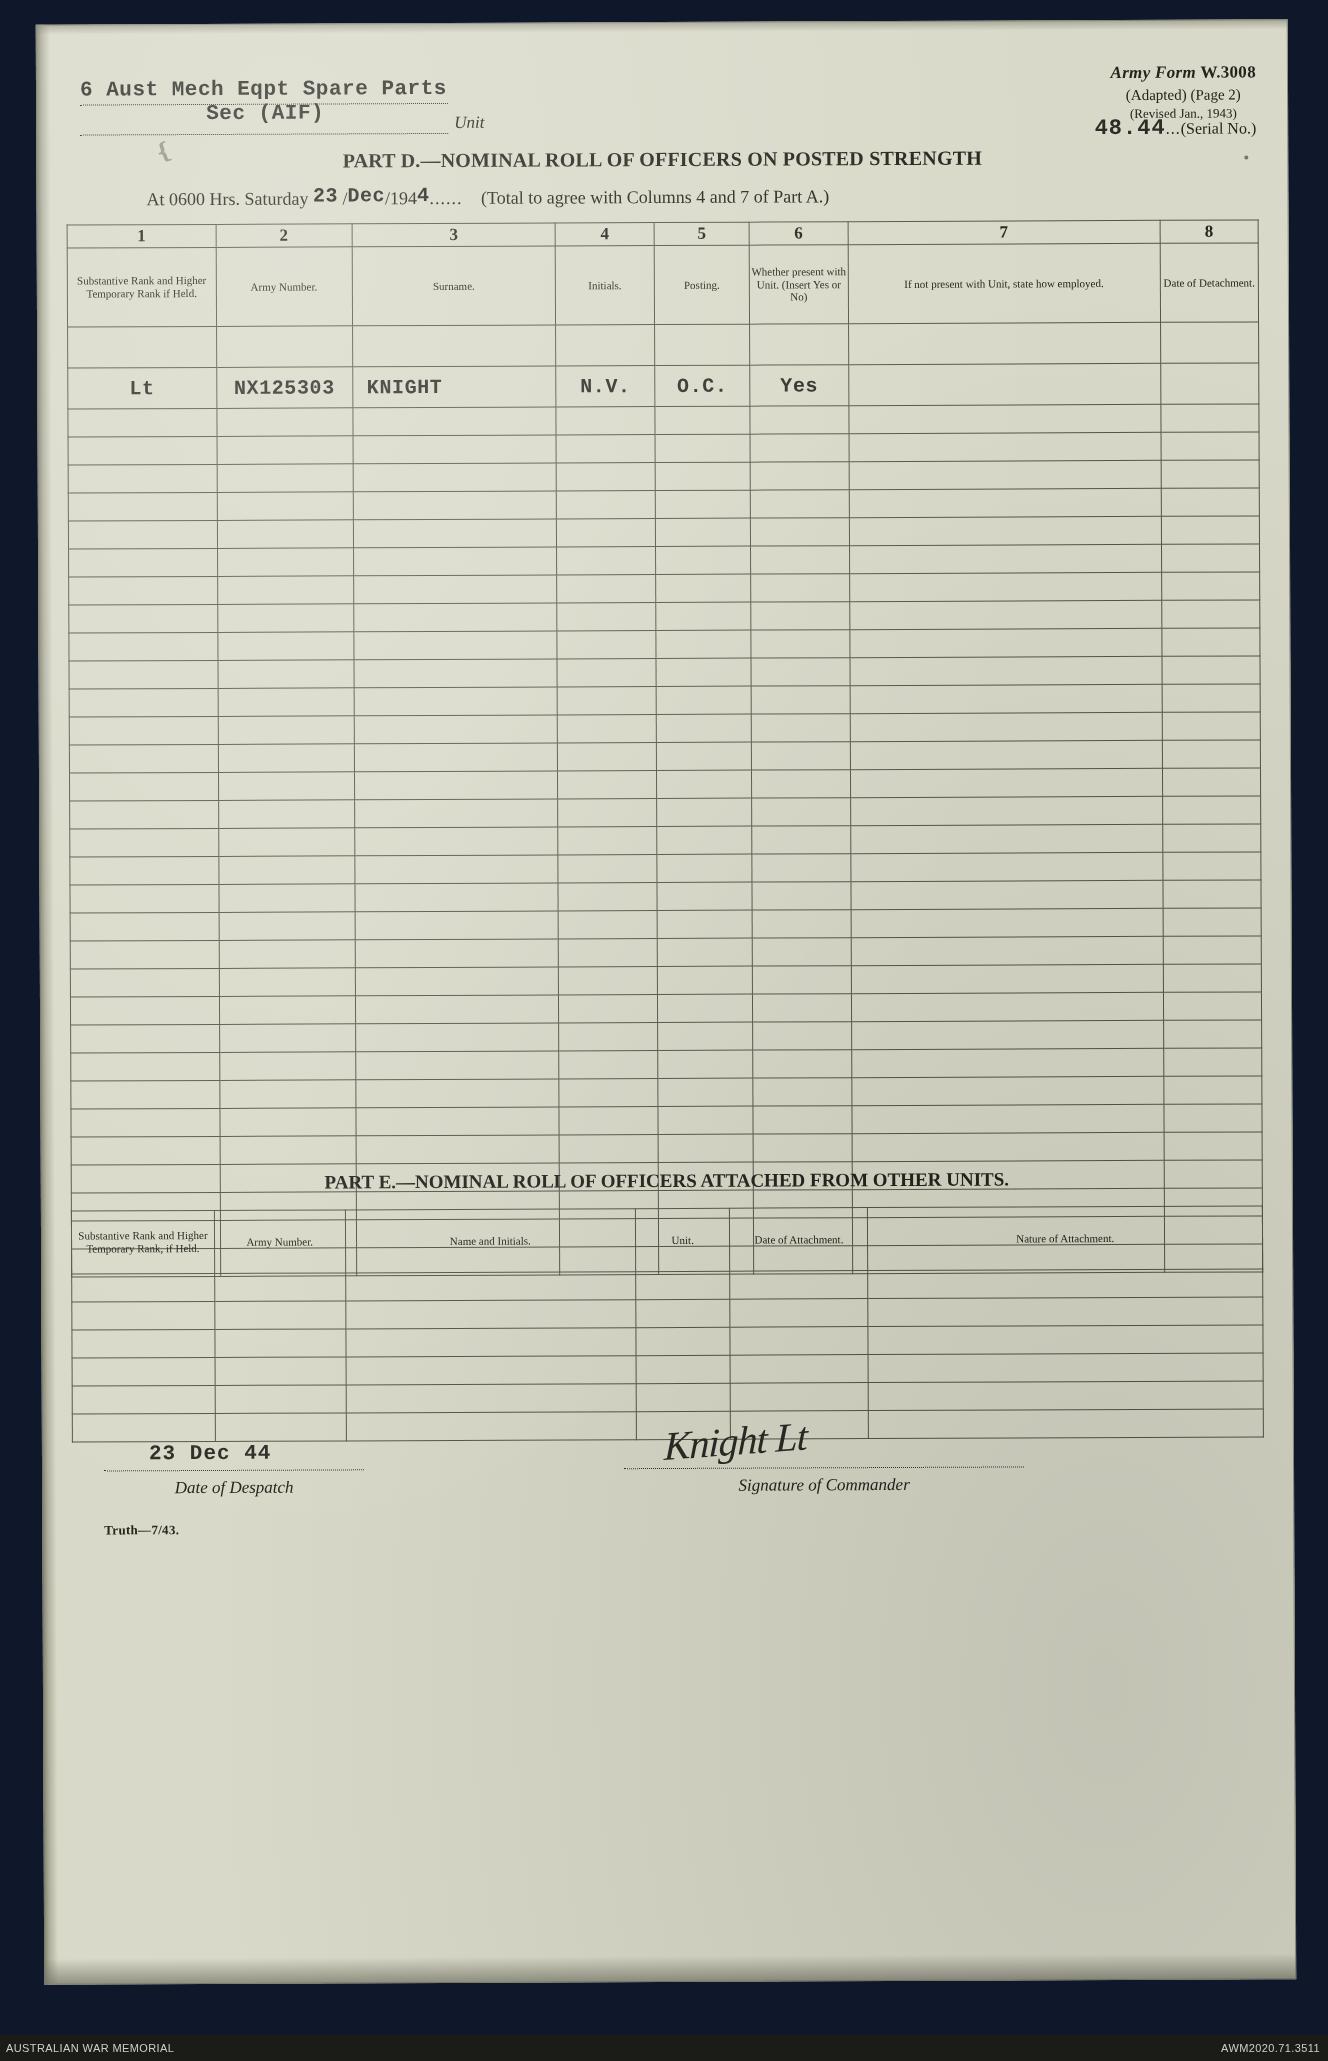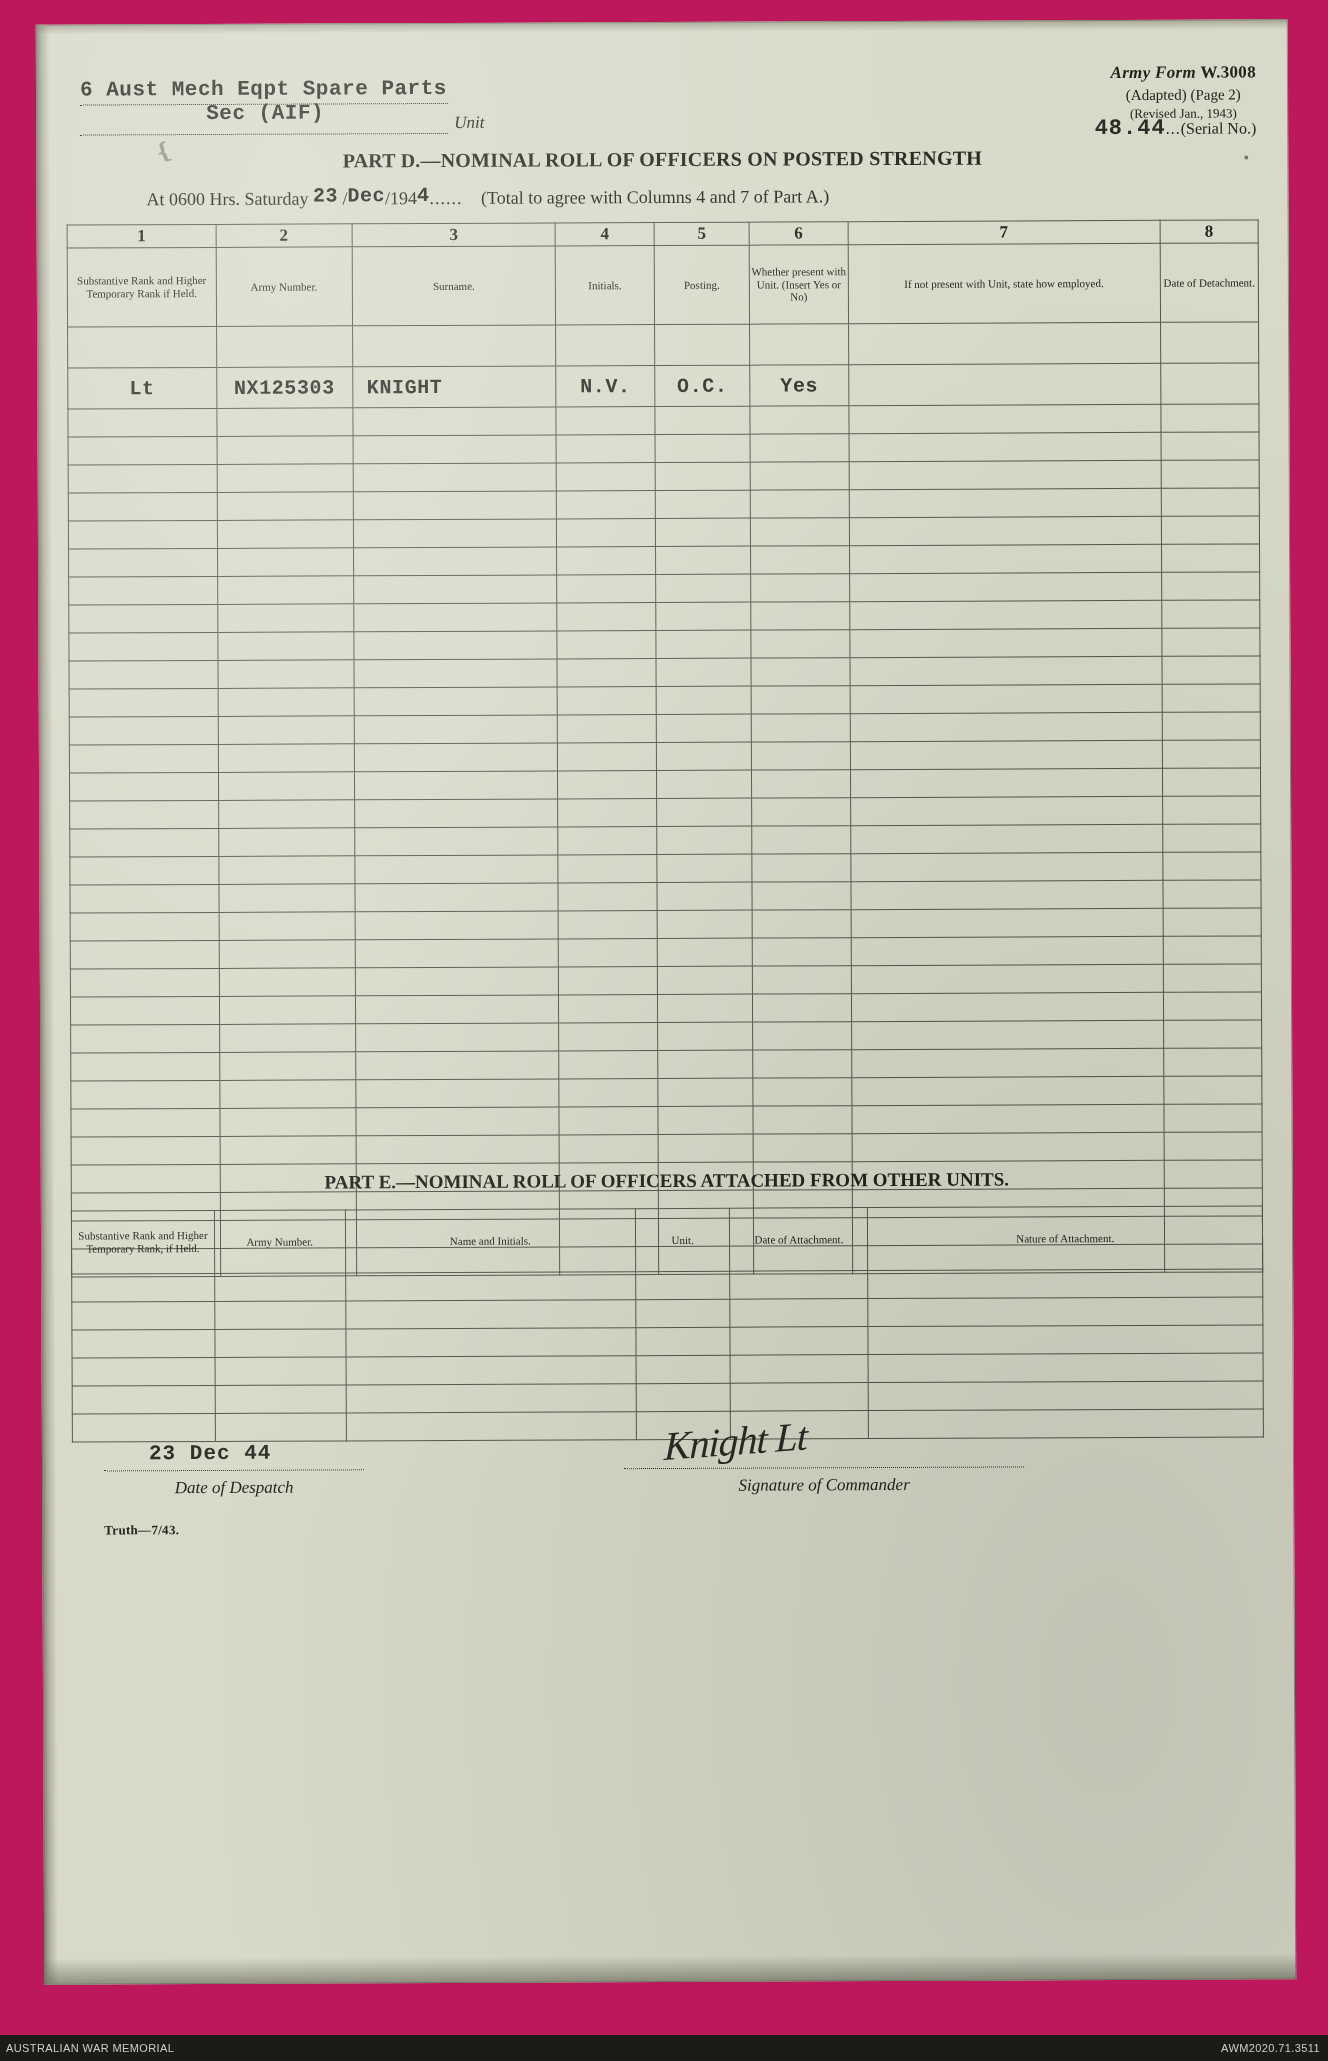--- a/index.html
+++ b/index.html
@@ -13,21 +13,21 @@
     font-family: "Liberation Serif", serif;
     overflow: hidden;
     position: relative;
   }
 
   #page {
     position: absolute;
     left: 0; top: 0;
     width: 1328px;
     height: 2061px;
-    background: #be185d;
+    background: #0f172a;
   }
 
   
   .sheet {
     position: absolute;
     left: 40px;
     top: 22px;
     width: 1252px;
     height: 1960px;
     background: #d8d9c8;

